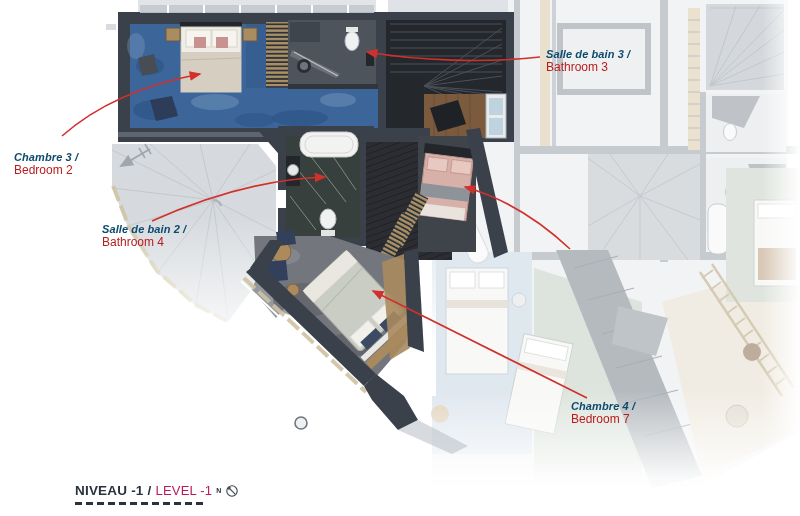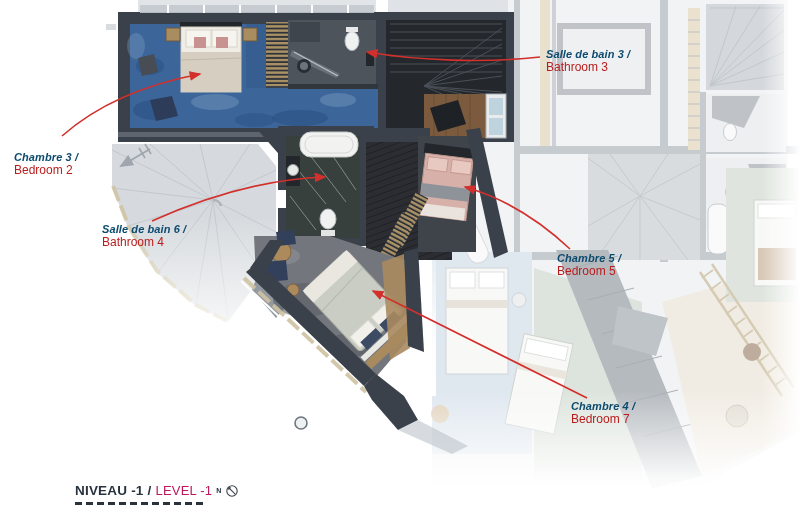--- a/index.html
+++ b/index.html
@@ -306,26 +306,22 @@
 
 <div class="anno" style="left:14px;top:151px">
   <div class="t">Chambre 3 /</div>
   <div class="s">Bedroom 2</div>
 </div>
 <div class="anno" style="left:546px;top:48px">
   <div class="t">Salle de bain 3 /</div>
   <div class="s">Bathroom 3</div>
 </div>
 <div class="anno" style="left:102px;top:223px">
-  <div class="t">Salle de bain 6 /</div>
+  <div class="t">Salle de bain 2 /</div>
   <div class="s">Bathroom 4</div>
-</div>
-<div class="anno" style="left:557px;top:252px">
-  <div class="t">Chambre 5 /</div>
-  <div class="s">Bedroom 5</div>
 </div>
 <div class="anno" style="left:571px;top:400px">
   <div class="t">Chambre 4 /</div>
   <div class="s">Bedroom 7</div>
 </div>
 
 <div class="footer">
   <div class="footer-line">
     <span class="fr">NIVEAU -1 /</span>
     <span class="en">LEVEL -1</span>

